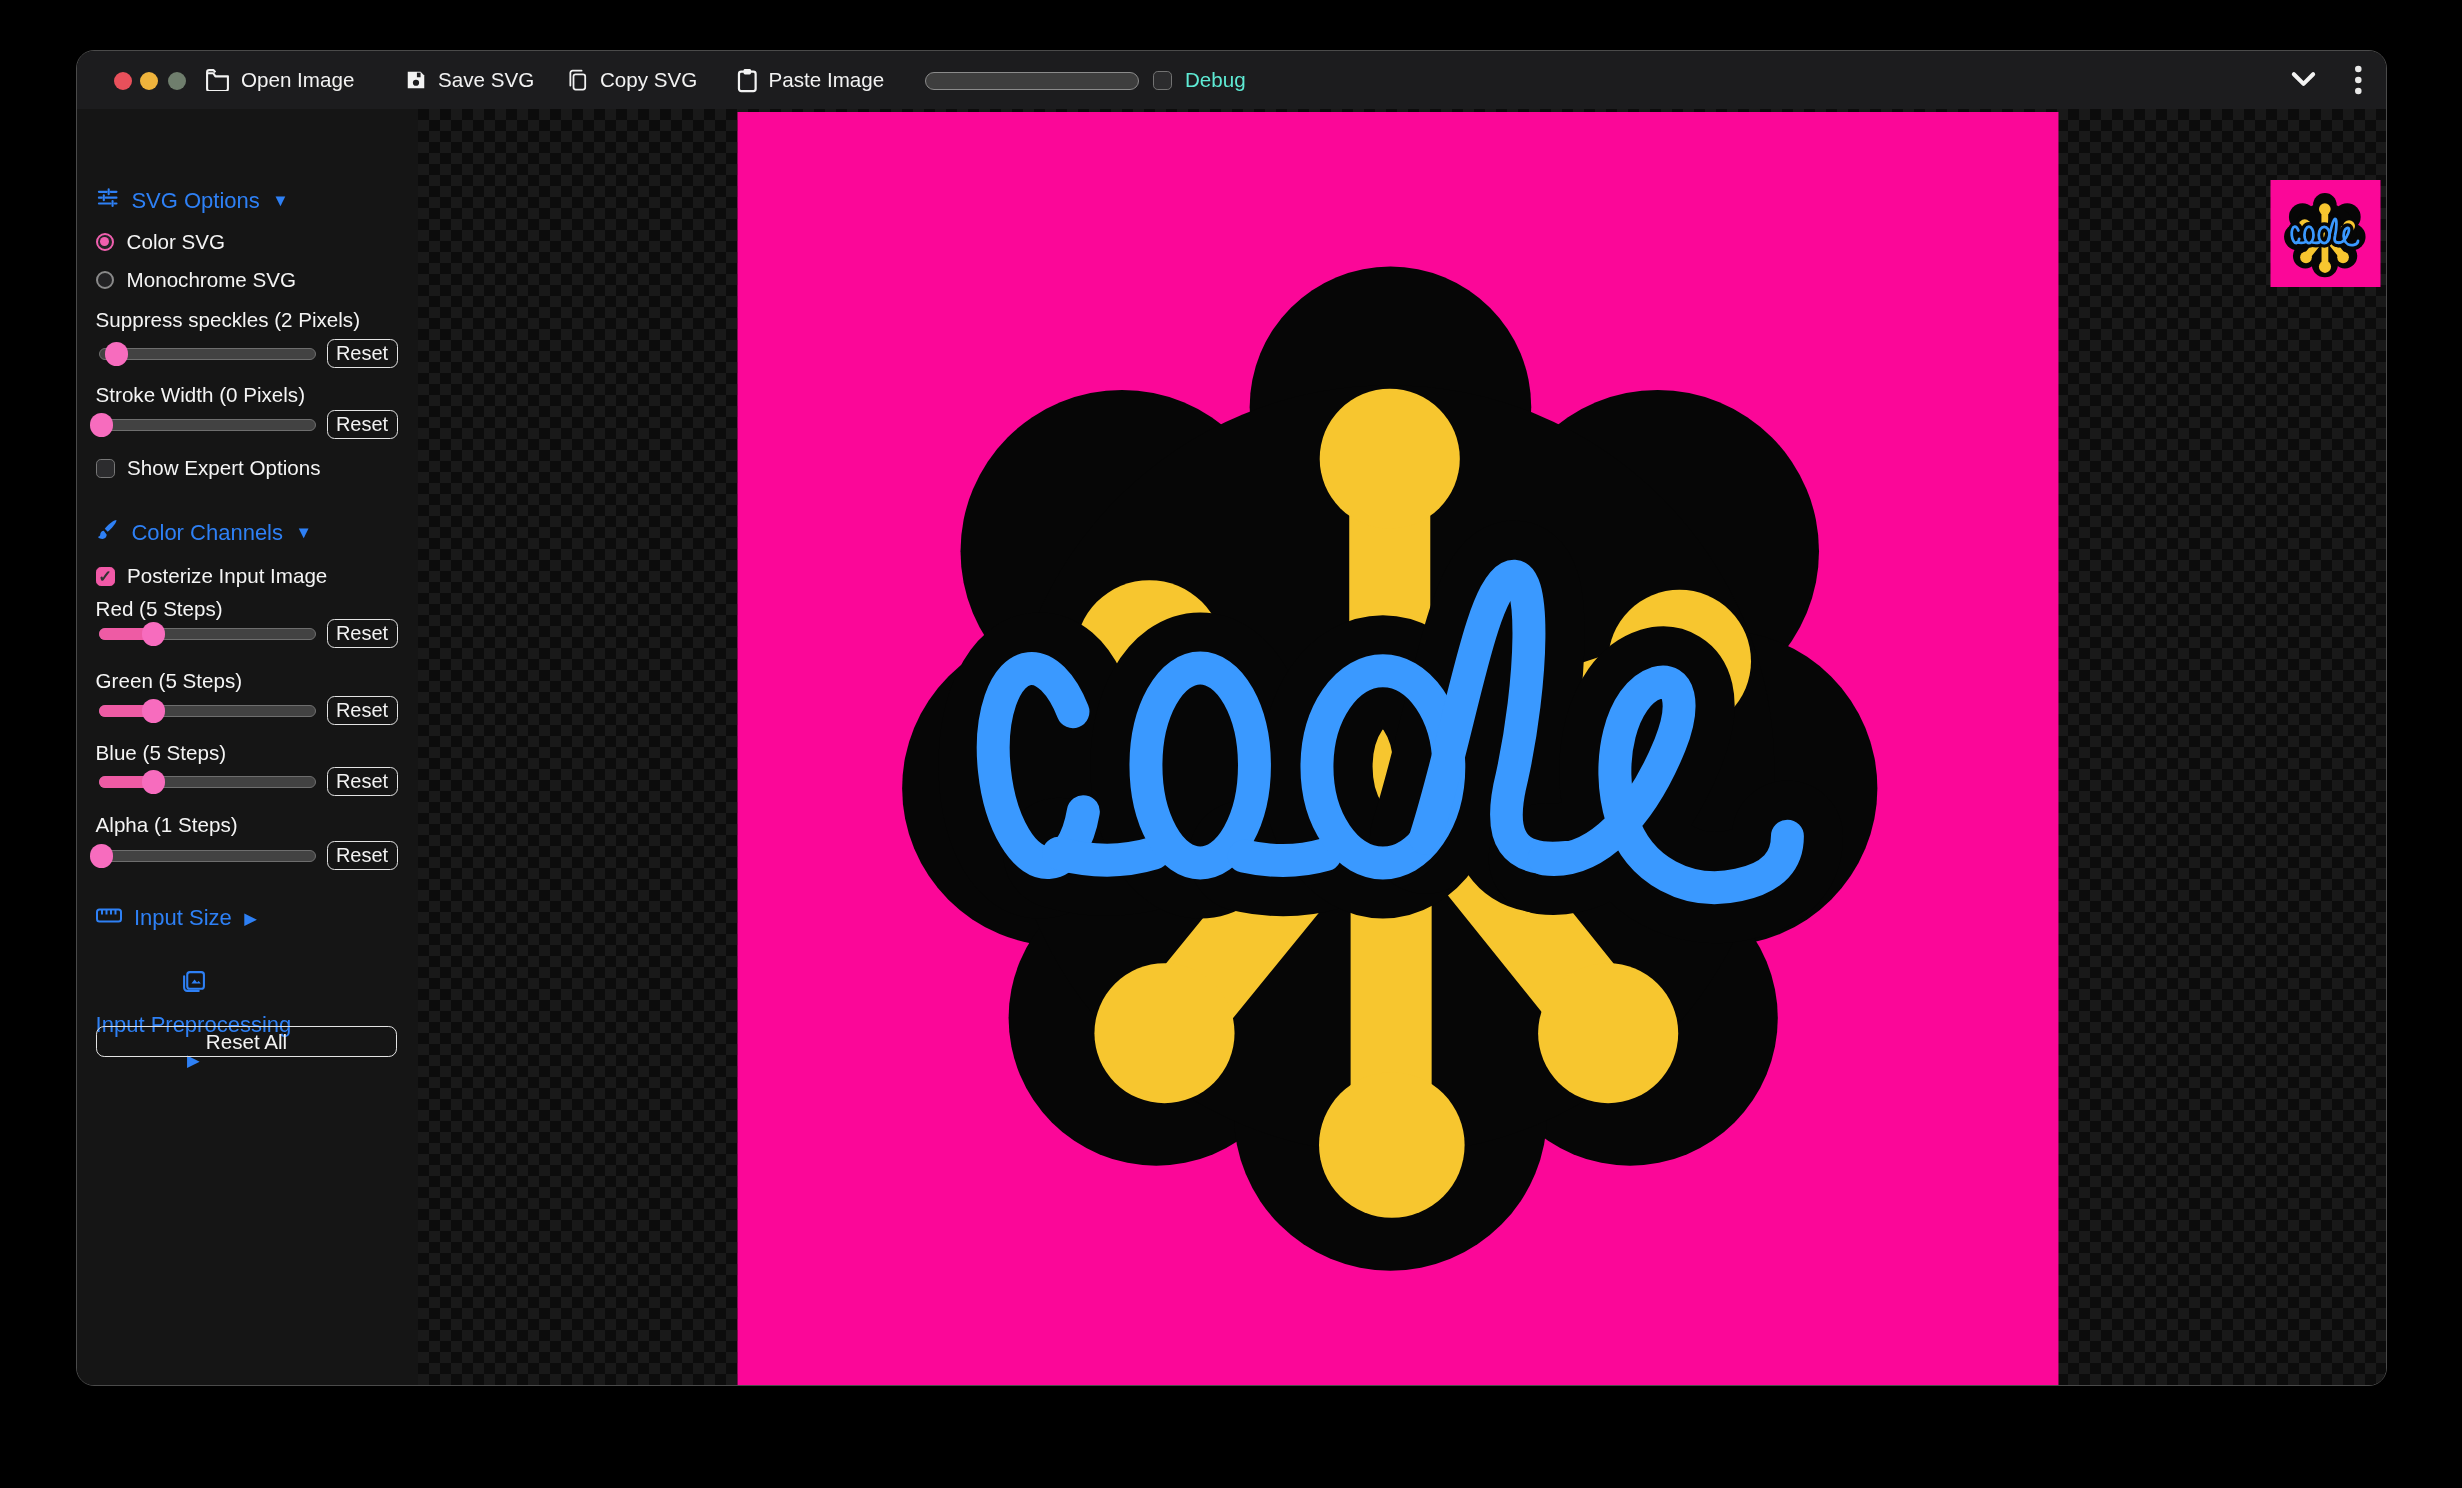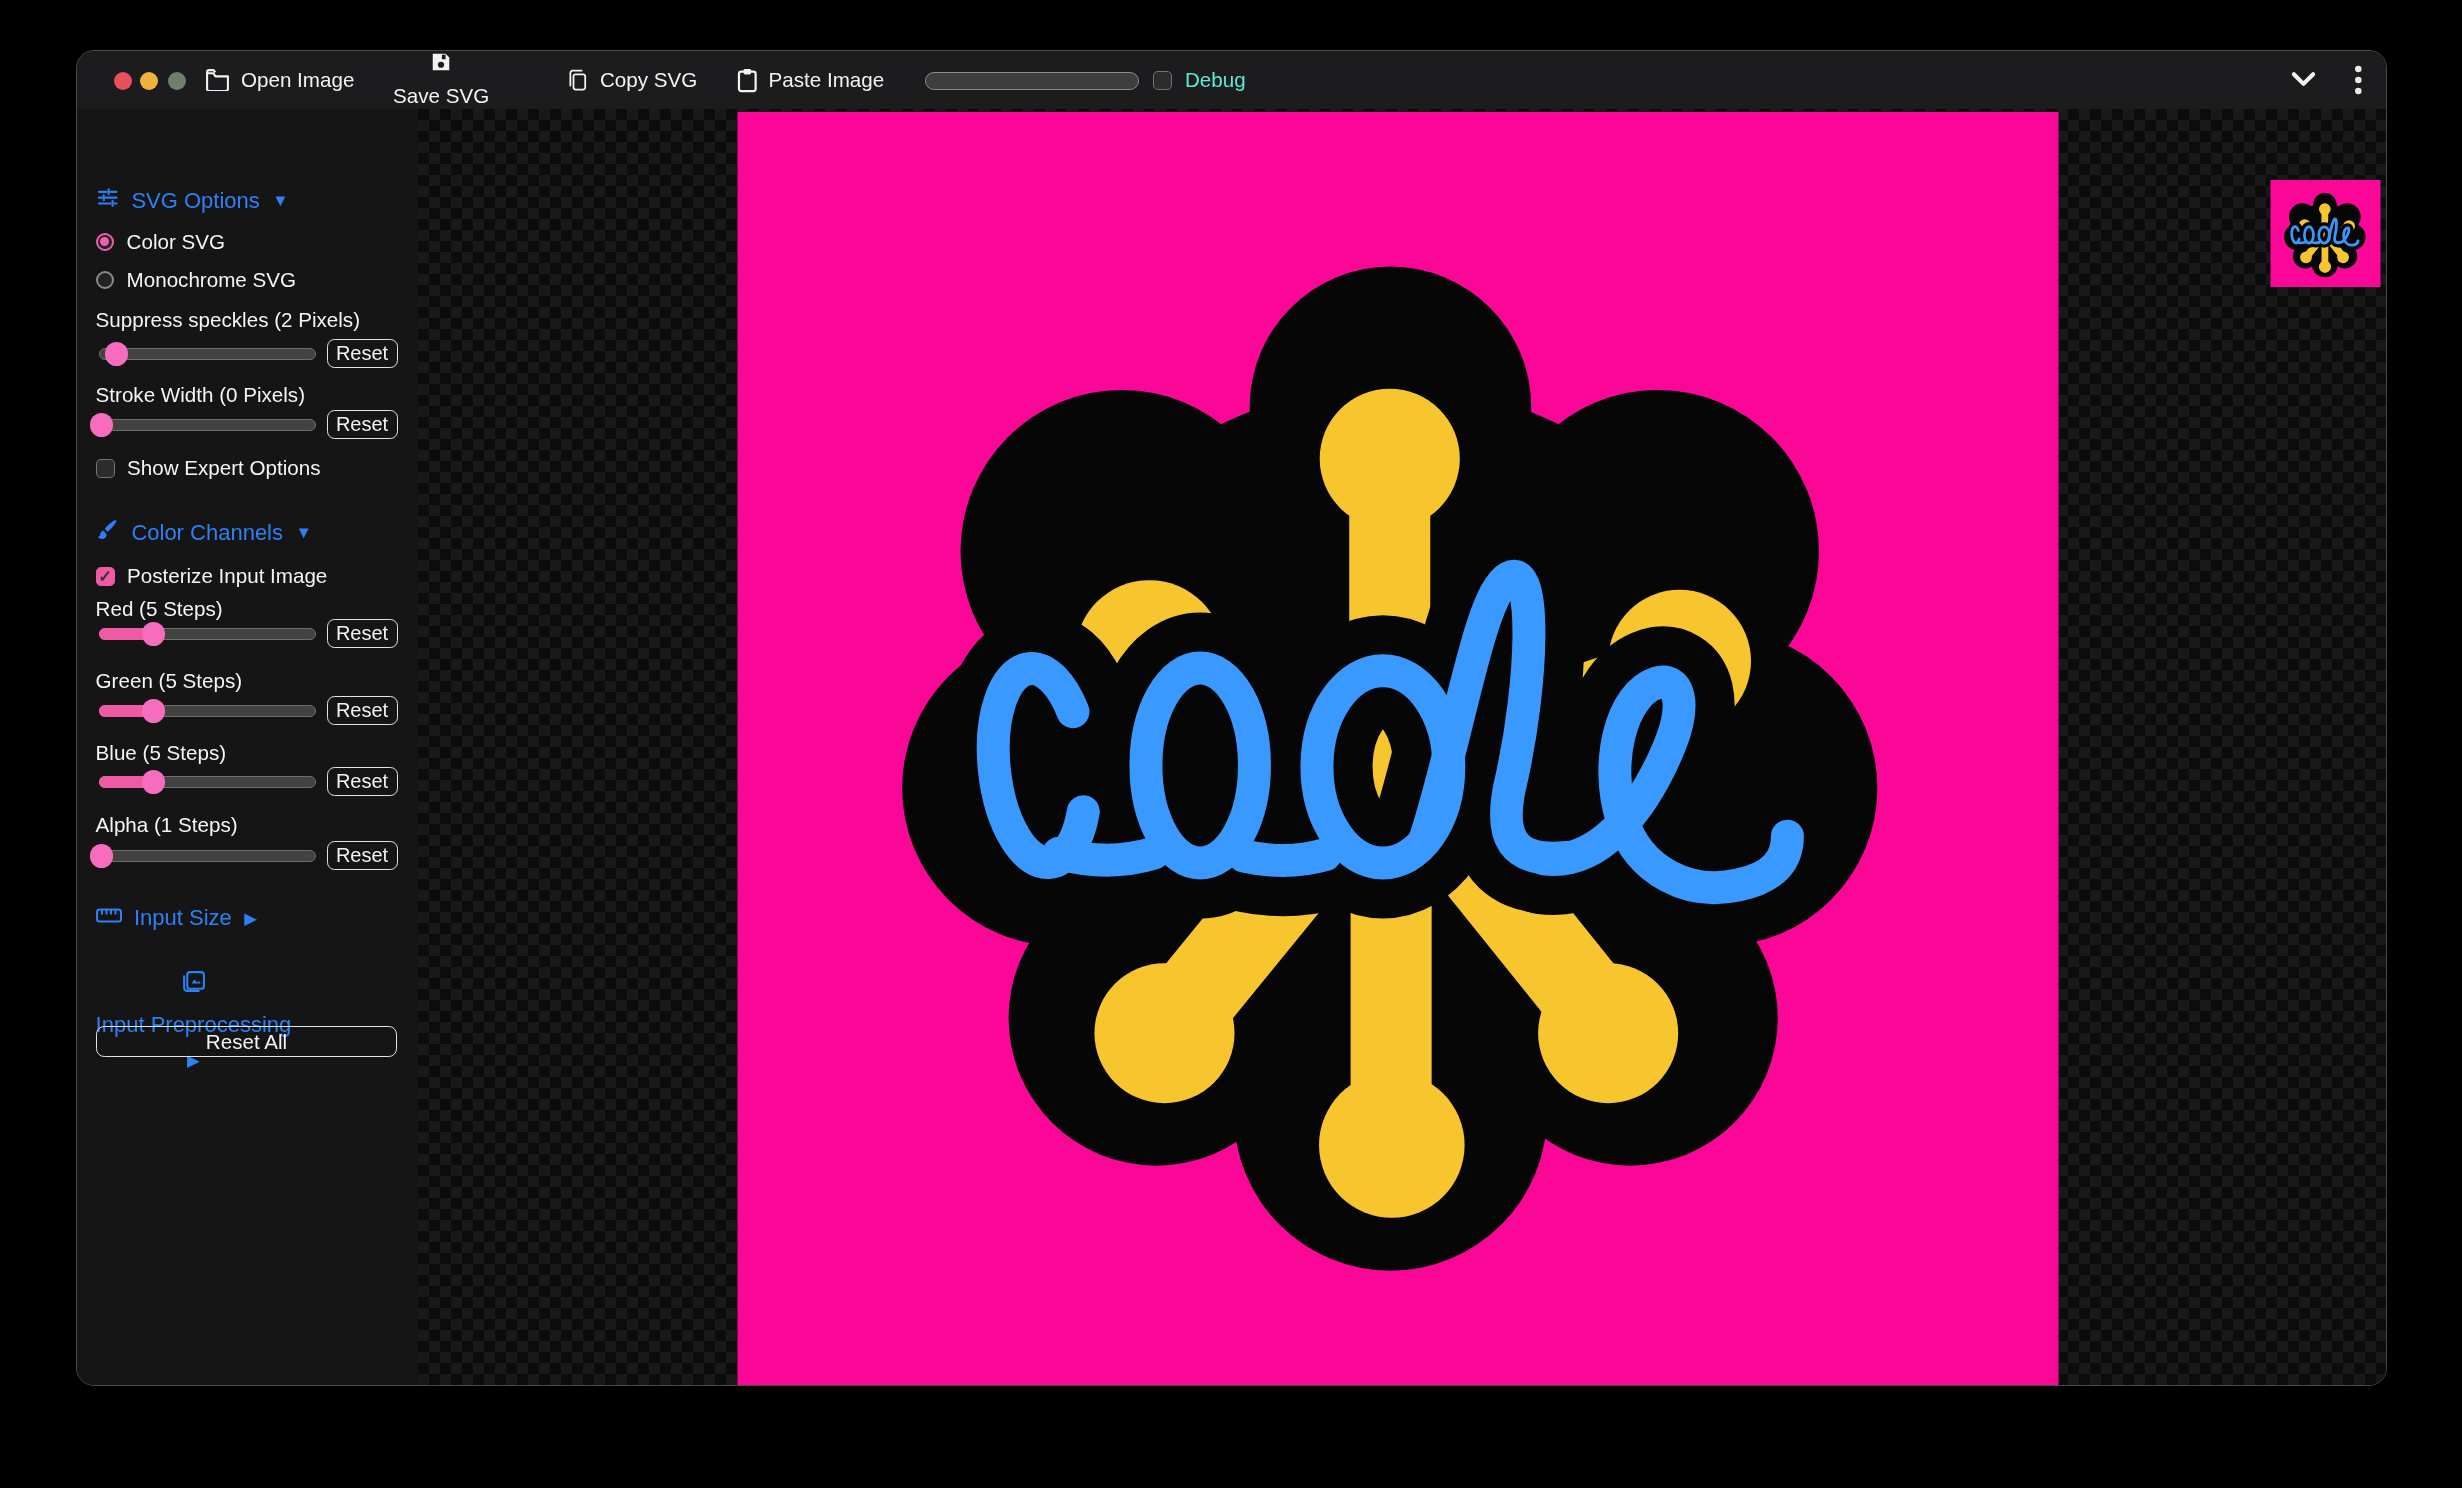--- a/index.html
+++ b/index.html
@@ -119,21 +119,21 @@
 
     <div class="tb-item" style="left:128px;justify-content:space-between;">
       <span>
         <svg width="25" height="22" viewBox="0 0 24 21">
             <path d="M2 4 h6 l2 3 h12 v12 a2 2 0 0 1 -2 2 h-16 a2 2 0 0 1 -2 -2 z M2 4 v-1 a2 2 0 0 1 2-2 h4 l2 2" fill="none" stroke="#f2f2f2" stroke-width="2" stroke-linejoin="round"></path>
           </svg>
       </span>
       <span>Open Image</span>
     </div>
 
-    <div class="tb-item" style="left:316px;flex-direction:column;">
+    <div class="tb-item" style="left:328px;">
       <span>
         <svg width="22" height="22" viewBox="0 0 24 24">
             <path d="M3 3 h14 l4 4 v14 h-18 z" fill="#f2f2f2"></path>
             <circle cx="12" cy="15" r="3.4" fill="#1c1c1e"></circle>
             <rect x="13" y="4" width="4" height="5" fill="#1c1c1e"></rect>
           </svg>
       </span>
       <span>Save SVG</span>
     </div>
 

